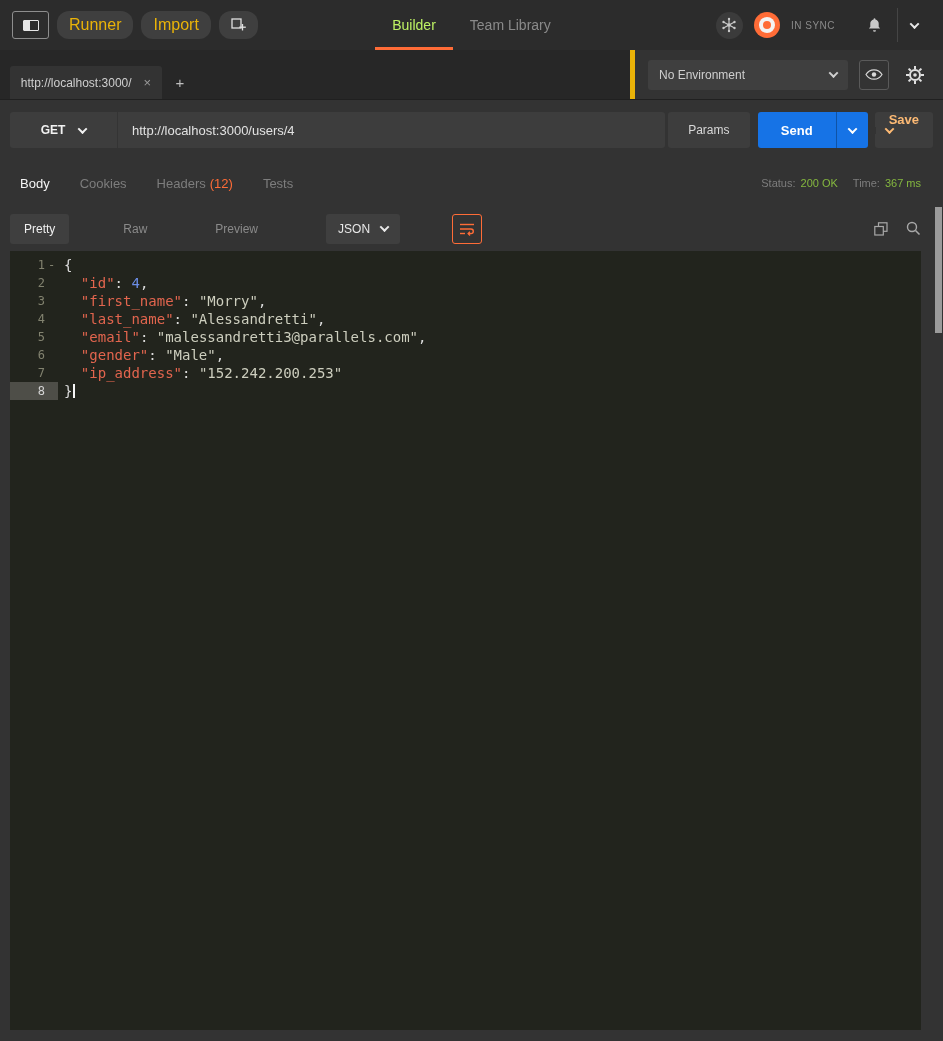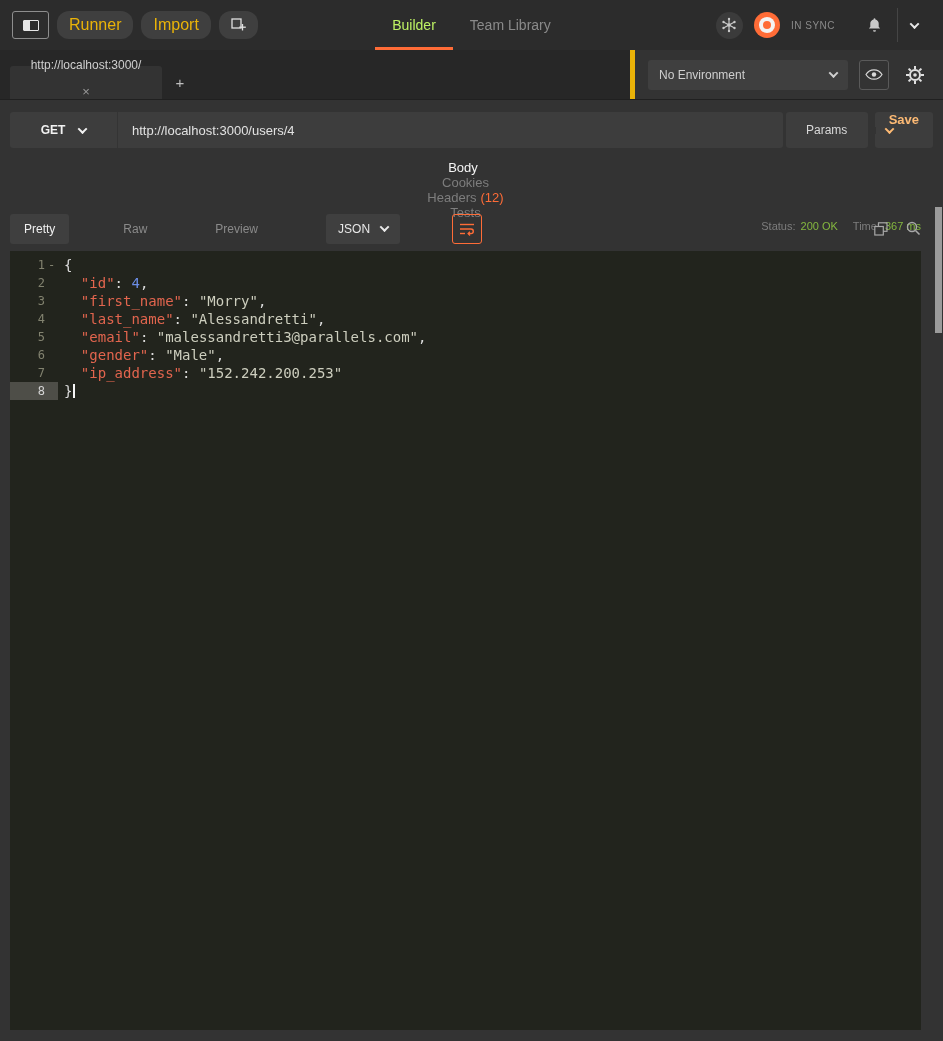--- a/index.html
+++ b/index.html
@@ -42,22 +42,22 @@
   .sync-icon::after { content:""; position:absolute; inset:9px; background:var(--accent,#ff6c37); border-radius:50%; }
   .sync-text { font-size:10px; color:#8a8a8a; letter-spacing:.5px; margin-right:16px; }
   .bell-btn { display:flex; align-items:center; justify-content:center; width:24px; height:28px; }
   .caret-btn { width:34px; height:34px; display:flex; align-items:center; justify-content:center; border-left:1px solid #454545; color:#e8e8e8; }
 
   
   .tabbar { height:50px; background:#272727; display:flex; align-items:stretch; border-bottom:1px solid #202020; }
   .tabs-area { flex:1; display:flex; align-items:flex-end; padding-left:10px; }
   .req-tab {
     height:33px; min-width:152px; background:#333333; border-radius:3px 3px 0 0;
-    display:flex; align-items:center; justify-content:flex-end; padding:0 10px; gap:12px;
-    font-size:12px; color:#cfcfcf;flex-direction:column;
+    display:flex; align-items:center; justify-content:center; padding:0 10px; gap:12px;
+    font-size:12px; color:#cfcfcf;
   }
   .tab-close { color:#9a9a9a; font-size:13px; }
   .newtab-btn { height:33px; width:36px; display:flex; align-items:center; justify-content:center; color:#bfbfbf; font-size:15px; }
   .tabbar-right { display:flex; align-items:center; gap:11px; padding:0 13px; background:#333333; border-left:5px solid #eab308; }
   .env-select {
     width:200px; height:30px; background:#3f3f3f; border-radius:3px;
     display:flex; align-items:center; justify-content:space-between; padding:0 11px;
     font-size:12px; color:#cfcfcf;
   }
   .eye-btn { width:30px; height:30px; border:1px solid #5a5a5a; border-radius:3px; display:flex; align-items:center; justify-content:center; }
@@ -76,21 +76,21 @@
     display:flex; align-items:center; justify-content:center; font-size:12px; color:#d8d8d8;
   }
   .send-btn { height:36px; margin-left:8px; display:flex; border-radius:3px; overflow:hidden; background:var(--send-button,#1673e6); color:#fff; }
   .send-label { padding:0 23px; display:flex; align-items:center; font-size:13px; font-weight:bold; }
   .send-caret { width:32px; display:flex; align-items:center; justify-content:center; border-left:1px solid rgba(0,0,0,.28); }
   .save-btn { height:36px; margin-left:7px; display:flex; border-radius:3px; overflow:hidden; background:#3d3d3d; color:#fdba74;flex-direction:column; }
   .save-label { padding:0 14px; display:flex; align-items:center; font-size:13px; font-weight:bold; }
   .save-caret { width:29px; display:flex; align-items:center; justify-content:center; border-left:1px solid #333; }
 
   
-  .resp-tabs { height:46px; display:flex; align-items:center; padding:0 22px 0 10px;flex-direction:column; }
+  .resp-tabs { height:46px; display:flex; align-items:center; padding:0 22px 0 10px; }
   .rtab { margin:0 15px; font-size:13px; color:#7d7d7d; }
   .rtab:first-child { margin-left:10px; }
   .rtab.active { color:#f5f5f5; }
   .rtab .badge { color:var(--accent,#ff6c37); margin-left:4px; }
   .resp-meta { margin-left:auto; font-size:11px; color:#7d7d7d; display:flex; align-items:center; }
   .resp-meta .pair { display:flex; gap:5px; align-items:center; }
   .resp-meta .pair + .pair { margin-left:15px; }
   .meta-value { color:var(--status-ok,#84b73f); }
 
   
@@ -224,20 +224,26 @@
 
   <div class="request-row">
     <div class="url-bar">
       <div class="method-select">
         <span>GET</span>
         <span class="chev"></span>
       </div>
       <div class="url-input">http://localhost:3000/users/4</div>
     </div>
     <button class="params-btn">Params</button>
+    <div class="send-btn">
+      <span class="send-label">Send</span>
+      <span class="send-caret">
+          <span class="chev"></span>
+        </span>
+    </div>
     <div class="save-btn">
       <span class="save-label">Save</span>
       <span class="save-caret">
           <span class="chev"></span>
         </span>
     </div>
   </div>
 
   <div class="resp-tabs">
     <div class="rtab active">Body</div>

